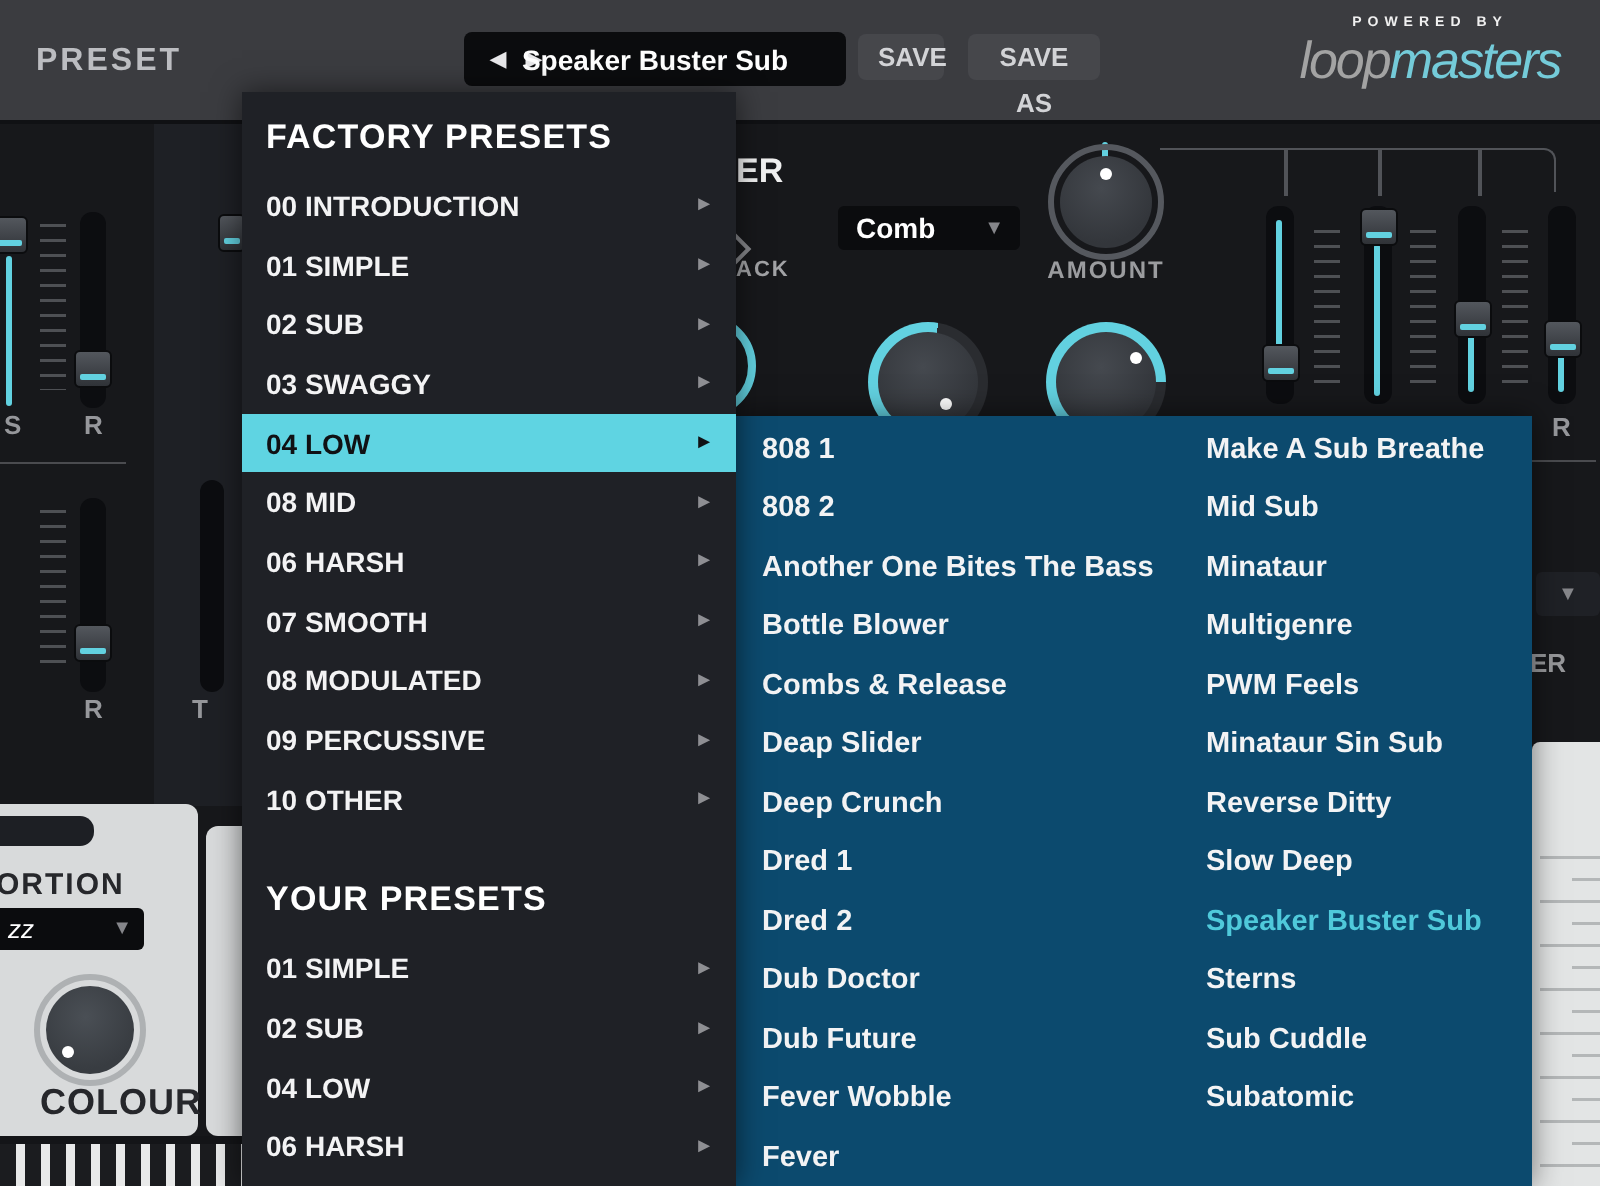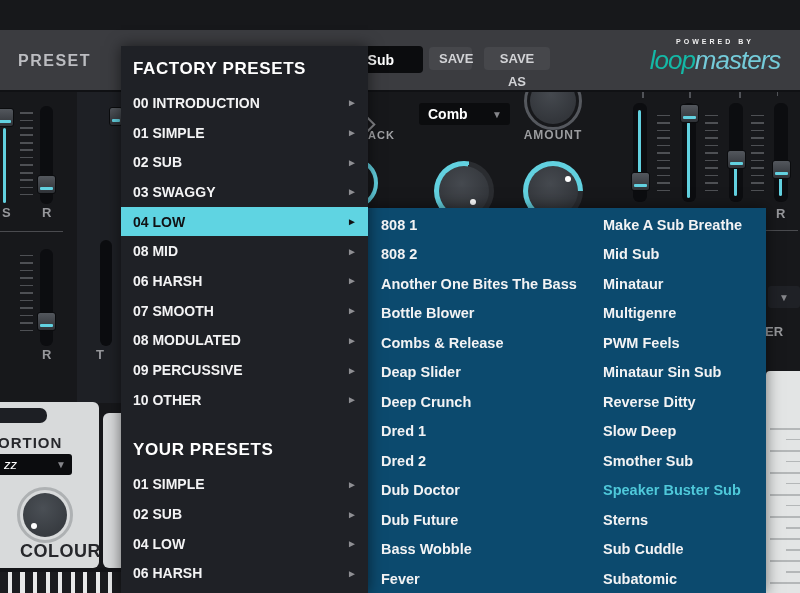--- a/index.html
+++ b/index.html
@@ -6,37 +6,37 @@
   html,body { background:#000; }
   #app {
     position:relative; width:800px; height:593px; overflow:hidden;
     background:#17181b; font-family:"Liberation Sans", sans-serif;
     -webkit-font-smoothing:antialiased;
   }
   .abs { position:absolute; }
 
   
   .topbar { left:0; top:0; width:800px; height:62px; background:#3b3c40; z-index:1;
-            border-bottom:2px solid #101114;margin-top:30px; }
+            border-bottom:2px solid #101114; }
   .preset-label { left:18px; top:0; height:62px; line-height:62px; color:#bcbdc1;
                   font-size:16px; font-weight:bold; letter-spacing:1.5px; }
   .preset-field { left:232px; top:16px; width:191px; height:27px; background:#0b0c0e;
                   border-radius:4px; display:flex; align-items:center; }
   .nav-arrow { color:#e8e8ea; font-size:11px; width:18px; text-align:center; cursor:default; }
   .nav-arrows { display:flex; padding-left:8px; }
   .preset-name { position:absolute; left:0; right:0; text-align:center; color:#ffffff;
                  font-size:14px; font-weight:bold; }
   .tb-btn { top:17px; height:23px; background:#46474b; border-radius:4px; color:#d2d3d6;
             font-size:13px; font-weight:bold; text-align:center; line-height:23px; padding:0 10px; }
   .btn-save { left:429px; width:43px; }
   .btn-saveas { left:484px; width:66px; }
   .logo { right:10px; top:8px; width:150px; text-align:center; }
   .powered { color:#f0f0f0; font-size:7px; letter-spacing:3px; font-weight:bold; }
   .brand { font-size:26px; font-style:italic; font-weight:normal; letter-spacing:-1px; line-height:30px; }
-  .brand .b1 { color:#14b8a6; } .brand .b2 { color:#74cbd9; }
+  .brand .b1 { color:#a3a3a3; } .brand .b2 { color:#74cbd9; }
 
   
   .panel-seam { left:77px; top:62px; width:44px; height:341px; background:#1e2025; }
   .slider-track { background:#0c0d10; border-radius:6px; }
   .cyan-line { background:#62d1e0; width:3px; border-radius:2px; }
   .slider-handle { background:linear-gradient(#53575d,#2f3237); border-radius:3px;
                    border:1px solid #0b0c0e; }
   .handle-stripe { position:absolute; left:2px; right:2px; height:3px; background:#62d1e0; border-radius:1px; }
   .ticks { background:repeating-linear-gradient(180deg,#4e5054 0 1.5px, transparent 1.5px 7.5px); }
   .small-label { color:#96979b; font-size:13px; font-weight:bold; }
@@ -224,33 +224,32 @@
         <div class="sub-item">808 2</div>
         <div class="sub-item">Another One Bites The Bass</div>
         <div class="sub-item">Bottle Blower</div>
         <div class="sub-item">Combs &amp; Release</div>
         <div class="sub-item">Deap Slider</div>
         <div class="sub-item">Deep Crunch</div>
         <div class="sub-item">Dred 1</div>
         <div class="sub-item">Dred 2</div>
         <div class="sub-item">Dub Doctor</div>
         <div class="sub-item">Dub Future</div>
-        <div class="sub-item">Bass Wobble</div>
+        <div class="sub-item">Fever Wobble</div>
         <div class="sub-item">Fever</div>
       </div>
     <div class="sub-col c2">
         <div class="sub-item">Make A Sub Breathe</div>
         <div class="sub-item">Mid Sub</div>
         <div class="sub-item">Minataur</div>
         <div class="sub-item">Multigenre</div>
         <div class="sub-item">PWM Feels</div>
         <div class="sub-item">Minataur Sin Sub</div>
         <div class="sub-item">Reverse Ditty</div>
         <div class="sub-item">Slow Deep</div>
-        <div class="sub-item">Smother Sub</div>
         <div class="sub-item selected">Speaker Buster Sub</div>
         <div class="sub-item">Sterns</div>
         <div class="sub-item">Sub Cuddle</div>
         <div class="sub-item">Subatomic</div>
       </div>
   </div>
 
   <div class="abs menu">
     <div class="menu-header">FACTORY PRESETS</div>
     <div>

